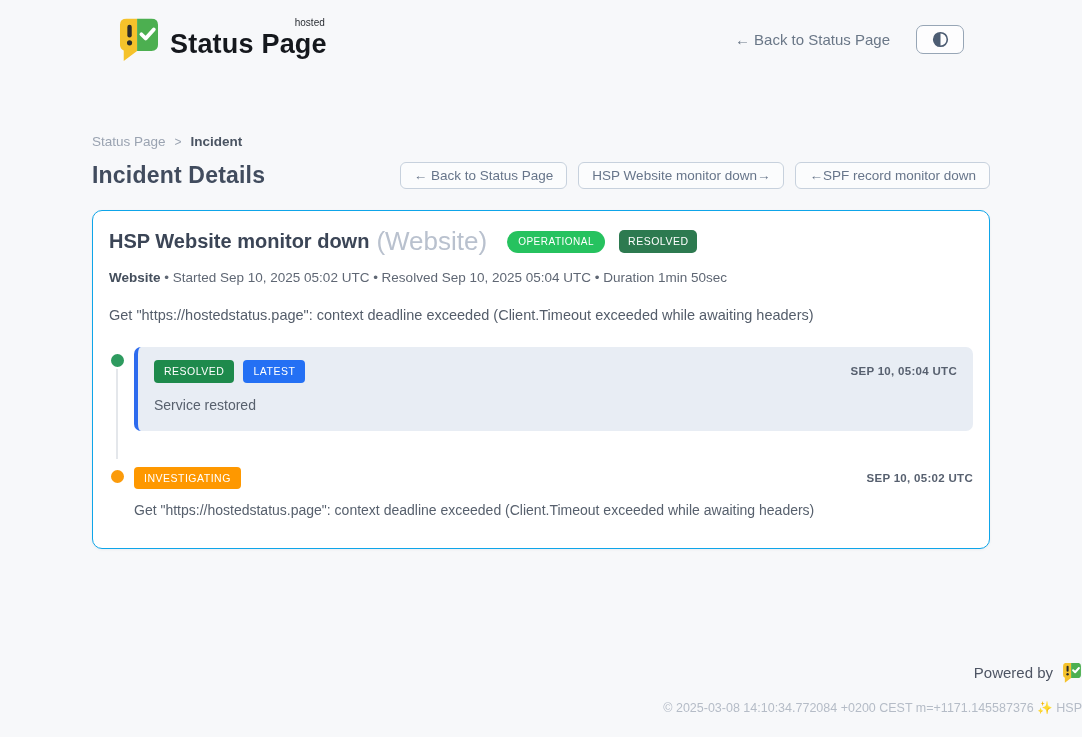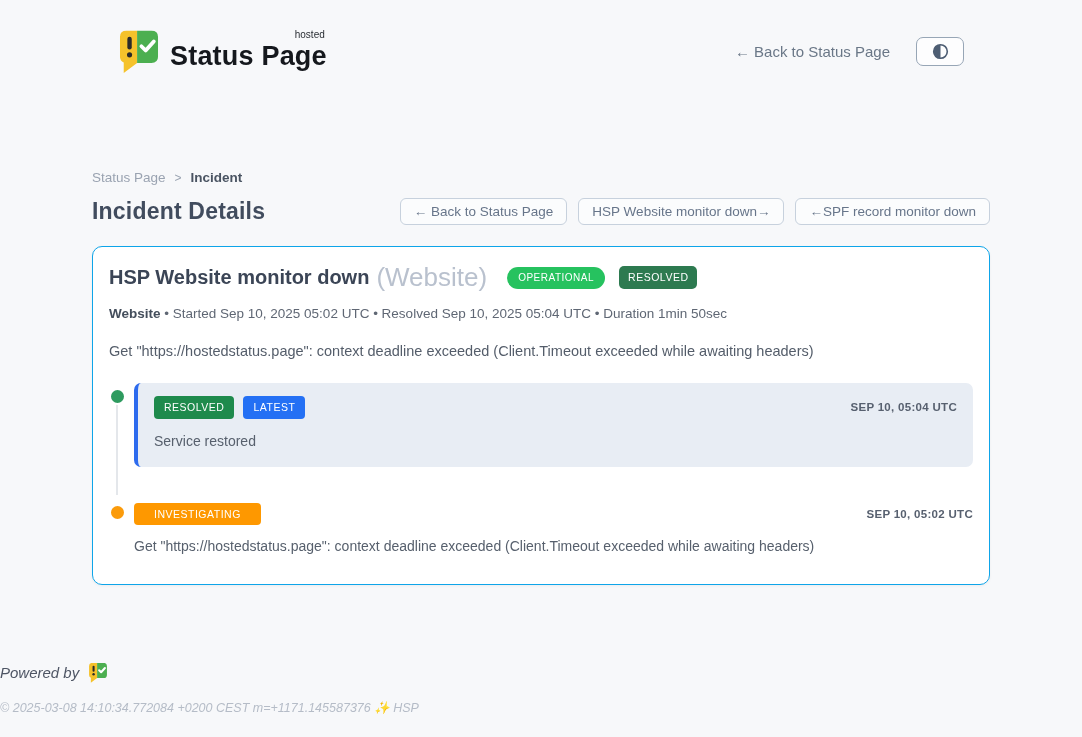--- a/index.html
+++ b/index.html
@@ -5,21 +5,21 @@
   * { margin:0; padding:0; box-sizing:border-box; }
   html,body { width:1082px; height:737px; }
   body {
     background:#f7f8fa;
     font-family:"Liberation Sans", sans-serif;
     color:#4a5462;
     display:flex;
     flex-direction:column;
     overflow:hidden;
   }
-  .container { width:898px; margin:16px auto; }
+  .container { width:898px; margin:4px auto; }
 
   
   .header {
     display:flex; justify-content:space-between; align-items:center;
     padding:12px 26px 0 26px;
   }
   .logo { display:flex; align-items:center; gap:10px; cursor:pointer; }
   .logo-text-wrap { position:relative; padding-top:10px; }
   .logo-text {
     font-size:27px; font-weight:700; color:#15181d; letter-spacing:0.2px;
@@ -90,27 +90,27 @@
   .tl-dot-green { background:#2e9b5f; top:5px; }
   .tl-dot-orange { background:#fb9b0b; top:1px; }
   .tl-box {
     background:#e8edf4; border-left:4px solid #2d6bee; border-radius:7px;
     padding:13px 16px 18px 16px; margin-bottom:36px;
   }
   .tl-row { display:flex; justify-content:space-between; align-items:center; }
   .tl-badges { display:flex; gap:9px; }
   .badge-resolved-tl { background:#1e8a4c; border-radius:4px; padding:6px 10px; }
   .badge-latest { background:#2470f4; border-radius:4px; padding:6px 10px; }
-  .badge-investigating { background:#fe9800; border-radius:4px; padding:6px 20px; }
+  .badge-investigating { background:#fe9800; border-radius:4px; padding:6px 10px; }
   .tl-timestamp { font-size:11.5px; font-weight:700; color:#57606f; letter-spacing:0.3px; }
   .tl-message { margin-top:14px; font-size:14px; color:#57606d; }
   .tl-item-plain .tl-message { margin-top:13px; }
 
   
-  .footer { margin-top:auto; text-align:left; padding-bottom:22px;font-style:italic; }
+  .footer { margin-top:auto; text-align:right; padding-bottom:22px; }
   .powered-row {
     display:inline-flex; align-items:center; gap:9px;
     font-size:15px; color:#4e5564; cursor:pointer;
   }
   .copyright { margin-top:17px; font-size:12.5px; color:#b5bcc7; }
 </style>
 </head>
 <body>
 
 <div class="container">

